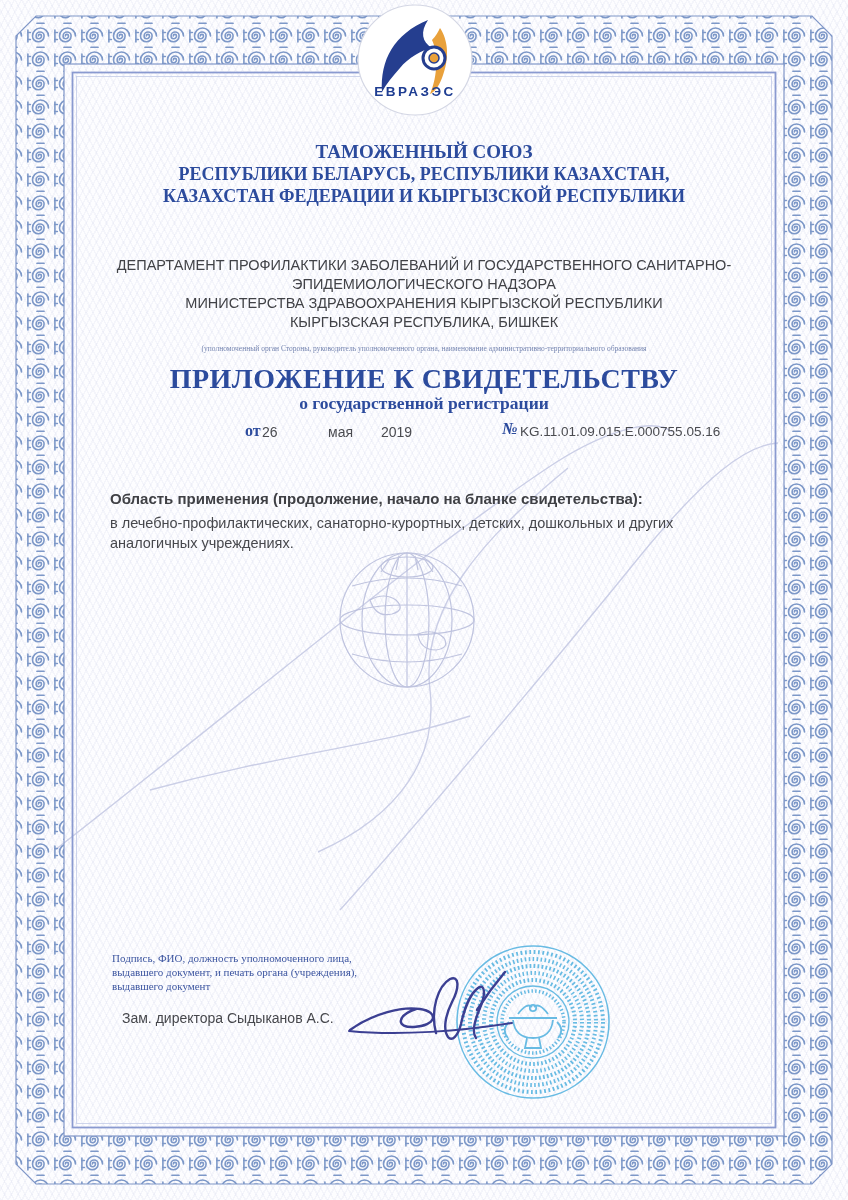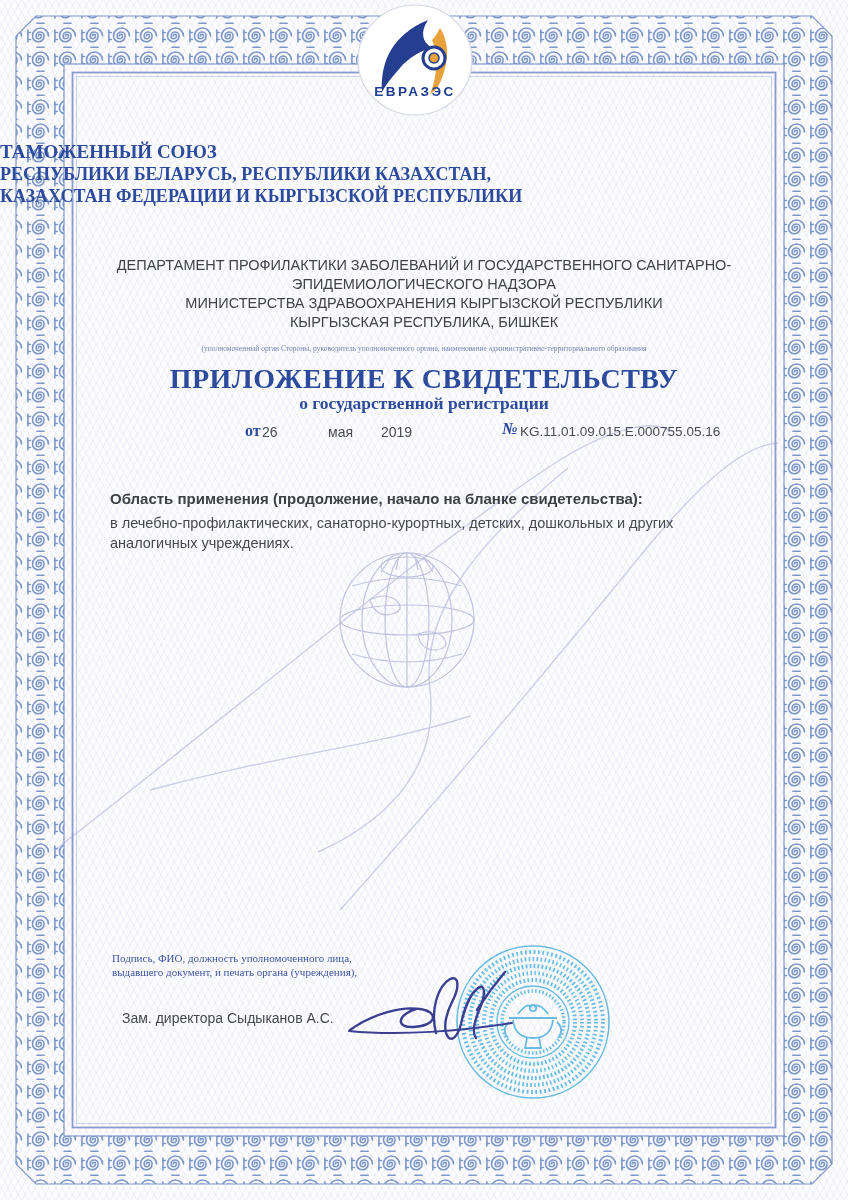--- a/index.html
+++ b/index.html
@@ -7,21 +7,21 @@
         font-family:"Liberation Sans",sans-serif;}
   .texture{position:absolute;inset:0;z-index:0;background:
     repeating-linear-gradient(118deg, rgba(186,192,224,0.13) 0px, rgba(186,192,224,0.13) 1.5px, transparent 1.5px, transparent 6px),
     repeating-linear-gradient(62deg, rgba(186,192,224,0.13) 0px, rgba(186,192,224,0.13) 1.5px, transparent 1.5px, transparent 6px);}
   .watermark{position:absolute;left:0;top:0;z-index:1;}
   .border-svg{position:absolute;left:0;top:0;z-index:2;}
   .logo{position:absolute;left:352px;top:0px;width:126px;height:120px;z-index:3;}
   .logo-text{position:absolute;left:0;top:84px;width:126px;text-align:center;
     font-weight:bold;font-size:13.5px;letter-spacing:2.5px;color:#1e3d92;}
   .layer{position:absolute;z-index:4;}
-  .title-block{left:0;top:140px;width:848px;color:#2c4b9d;
+  .title-block{left:0;top:140px;width:848px;text-align:center;color:#2c4b9d;
     font-family:"Liberation Serif",serif;font-weight:bold;}
   .title-block .t1{font-size:19px;line-height:23px;}
   .title-block .t2{font-size:18px;line-height:22px;}
   .issuer-block{left:0;top:256px;width:848px;text-align:center;color:#414247;
     font-size:14.5px;line-height:19px;}
   .issuer-caption{left:0;top:344px;width:848px;text-align:center;color:#7585b0;
     font-family:"Liberation Serif",serif;font-size:7.5px;}
   .doc-title{left:0;top:366px;width:848px;text-align:center;color:#2c4b9d;
     font-family:"Liberation Serif",serif;font-weight:bold;}
   .doc-title .d1{font-size:28px;line-height:26px;letter-spacing:0.5px;}
@@ -133,20 +133,21 @@
 
   <div class="layer scope">
     <div class="s-title">Область применения (продолжение, начало на бланке свидетельства):</div>
     <div class="s-line">в лечебно-профилактических, санаторно-курортных, детских, дошкольных и других</div>
     <div class="s-line">аналогичных учреждениях.</div>
   </div>
 
   <div class="layer sig-caption">
     <div>Подпись, ФИО, должность уполномоченного лица,</div>
     <div>выдавшего документ, и печать органа (учреждения),</div>
+    <div>выдавшего документ</div>
   </div>
 
   <div class="layer signer">Зам. директора Сыдыканов А.С.</div>
 
   <svg class="stamp-svg" width="156" height="156" viewBox="0 0 156 156">
     <g stroke="#55b3e0" fill="none" opacity="0.88">
       <circle cx="78" cy="78" r="76" stroke-width="1.6"></circle>
       <circle cx="78" cy="78" r="70" stroke-width="4" stroke-dasharray="1.8 2.6"></circle>
       <circle cx="78" cy="78" r="63" stroke-width="4" stroke-dasharray="1.6 2.4"></circle>
       <circle cx="78" cy="78" r="56" stroke-width="4" stroke-dasharray="1.8 2.2"></circle>

